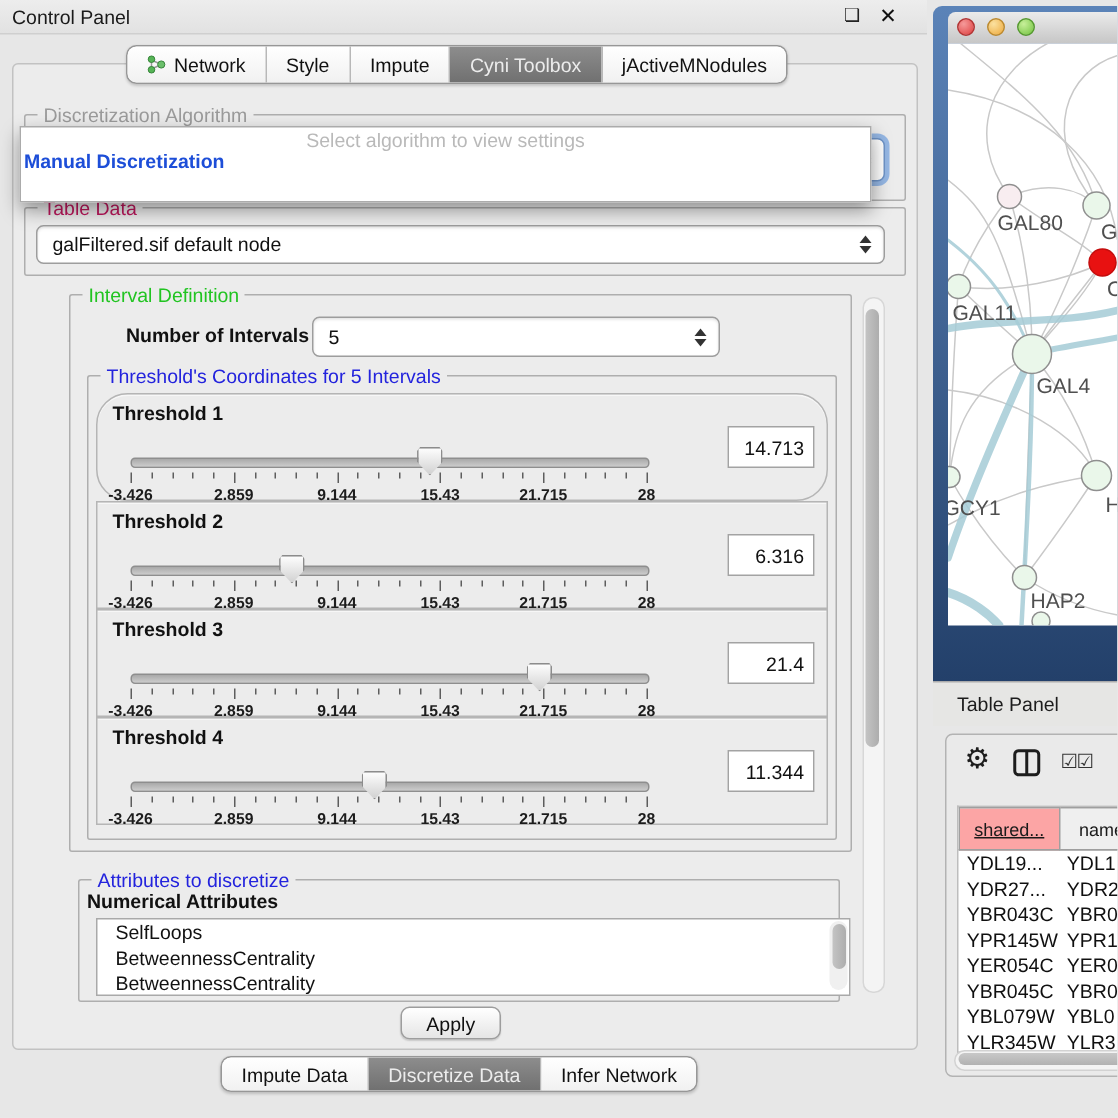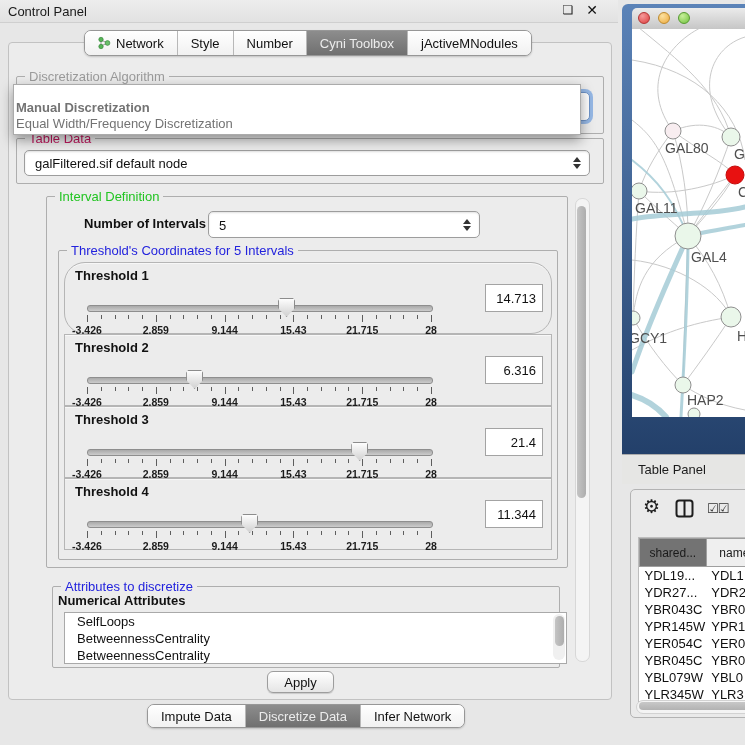--- a/index.html
+++ b/index.html
@@ -35,21 +35,21 @@
   .stepper{position:absolute;right:8px;top:50%;transform:translateY(-50%);}
   .stepper b,.stepper i{display:block;width:0;height:0;border-left:4px solid transparent;border-right:4px solid transparent;}
   .stepper b{border-bottom:5px solid #333;margin-bottom:2px;}
   .stepper i{border-top:5px solid #333;}
 
   
   .popup{position:absolute;left:13px;top:84px;width:566px;height:49px;background:#fff;border:1px solid #ababab;
          box-shadow:0 5px 12px rgba(0,0,0,.4);z-index:30;}
   .popup-hint{position:absolute;left:0;top:1px;width:100%;text-align:center;color:#b9b9b9;font-size:13px;}
   .popup-opts{position:absolute;left:2px;top:15px;width:100%;}
-  .popup-opt{height:16px;line-height:16px;font-size:13px;color:#737373;white-space:nowrap;}
+  .popup-opt{height:16px;line-height:16px;font-size:13px;color:#1d4ed8;white-space:nowrap;}
   .popup-opt.bold{font-weight:700;}
 
   .bold-label{position:absolute;font-weight:700;font-size:13px;color:#111;white-space:nowrap;}
 
   
   .threshold-panel{position:absolute;left:64px;width:486px;height:70px;background:#ececec;border:1px solid #b5b5b5;
                    box-shadow:inset 0 1px 0 #f7f7f7;}
   .th-label{position:absolute;left:10px;top:5px;font-weight:700;font-size:13px;}
   .th-slider{position:absolute;left:22px;top:36px;width:344px;height:34px;}
   .th-track{position:absolute;left:0;top:6px;width:344px;height:5px;background:linear-gradient(#a9a9a9,#cccccc);
@@ -92,21 +92,21 @@
   .tp-header span{position:absolute;left:16px;top:7px;font-size:13px;color:#1c1c1c;}
   .tp-panel{position:absolute;left:630px;top:489px;width:132px;height:227px;background:#eaeaea;
             border:1px solid #b3b3b3;border-radius:5px;}
   .gear-ic{position:absolute;left:12px;top:5px;font-family:"DejaVu Sans",sans-serif;font-size:19px;color:#1d1d1d;}
   .split-ic{position:absolute;left:44px;top:9px;}
   .checks-ic{position:absolute;left:76px;top:11px;font-family:"DejaVu Sans",sans-serif;font-size:13px;color:#333;letter-spacing:-1px;}
   .tp-table-wrap{position:absolute;left:7px;top:47px;right:0;height:163px;overflow:hidden;background:#fff;border:1px solid #bdbdbd;border-right:none;}
   table.tp{border-collapse:collapse;table-layout:fixed;}
   table.tp th{height:25px;font-size:12px;font-weight:400;color:#1a1a1a;text-align:center;
               background:#efefef;border:1px solid #9f9f9f;}
-  table.tp th.sel{background:#737373;}
+  table.tp th.sel{background:#fca5a5;text-decoration:underline;}
   table.tp td{height:17px;font-size:13px;color:#101010;padding:0 0 0 5px;white-space:nowrap;overflow:hidden;}
 
   .net-label{font-size:14px;fill:#4f4f4f;}
 </style>
 </head>
 <body>
 
 <div id="root">
 
   <div class="cp-titlebar">
@@ -128,44 +128,44 @@
             <circle cx="3" cy="10.5" r="2.2" fill="#56b456" stroke="#2e7d32" stroke-width="0.6"></circle>
             <circle cx="9.5" cy="7" r="2.4" fill="#6bbf6b" stroke="#2e7d32" stroke-width="0.6"></circle>
           </svg>
         </span>
         <span>Network</span>
       </div>
       <div class="seg-item">
         <span>Style</span>
       </div>
       <div class="seg-item">
-        <span>Number</span>
+        <span>Impute</span>
       </div>
       <div class="seg-item sel">
         <span>Cyni Toolbox</span>
       </div>
       <div class="seg-item">
         <span>jActiveMNodules</span>
       </div>
     </div>
 
   <div class="grp" id="algo-grp" style="left:16px;top:76px;width:586px;height:56px;">
     <span class="grp-title" id="algo-grp-title" style="color: rgb(155, 155, 155);">Discretization Algorithm</span>
   </div>
   <div class="combo focused" id="algo-combo" style="left:24px;top:92px;width:564px;height:27px;">
     <span class="stepper">
         <b></b>
         <i></i>
       </span>
   </div>
 
   <div class="popup">
+    <div class="popup-hint">Select algorithm to view settings</div>
     <div class="popup-opts" id="popup-opts">
         <div class="popup-opt bold">Manual Discretization</div>
-        <div class="popup-opt">Equal Width/Frequency Discretization</div>
       </div>
   </div>
 
   <div class="grp" style="left:16px;top:138px;width:586px;height:44px;">
     <span class="grp-title">Table Data</span>
   </div>
   <div class="combo" style="left:24px;top:150px;width:564px;height:24px;">
     <span class="combo-text">galFiltered.sif default node</span>
     <span class="stepper">
         <b></b>

